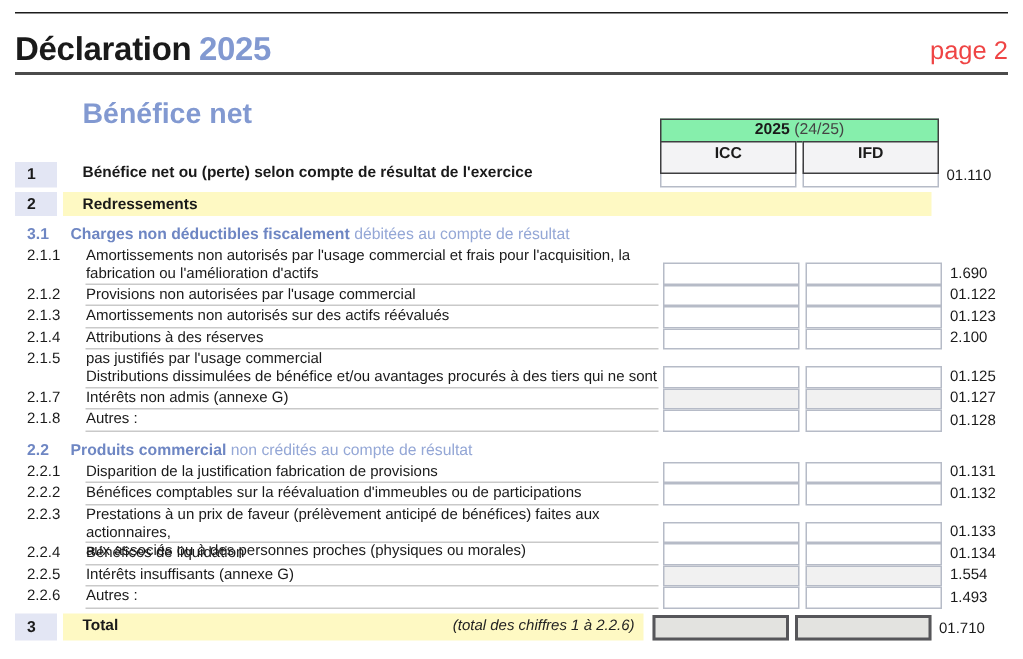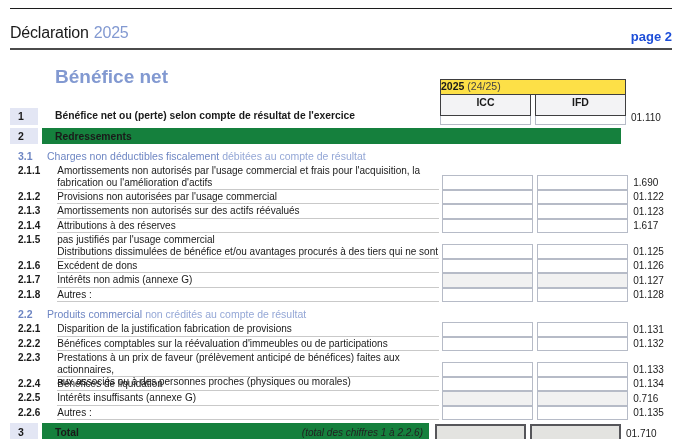--- a/index.html
+++ b/index.html
@@ -2,61 +2,61 @@
 <html><head>
 <meta charset="utf-8">
 <style>
   * { box-sizing: border-box; margin: 0; padding: 0; }
   html,body { width:682px; height:439px; overflow:hidden; background:#fff;
     font-family:"Liberation Sans","DejaVu Sans",sans-serif; color:#1a1a1a; }
 
   .topline { margin:8px 10px 0; height:1px; background:#1c1c1c; }
 
   .masthead { display:flex; justify-content:space-between; align-items:flex-end; margin:11px 10px 0; }
-  .doc-title { font-size:16px; font-weight:normal; letter-spacing:-0.2px; line-height:26px; }
+  .doc-title { font-size:22px; font-weight:bold; letter-spacing:-0.2px; line-height:26px; }
   .doc-title .year { color:#8299d1; margin-left:5px; }
-  .page-label { font-size:13px; font-weight:bold; color:#1d4ed8; padding-bottom:2px; }
+  .page-label { font-size:17px; font-weight:normal; color:#ef4444; padding-bottom:2px; }
   .rule { margin:2px 10px 0; height:2px; background:#4b4b4b; }
 
   .content { position:relative; padding:0 10px; }
   .form-title { margin:16px 0 0 45px; font-size:19px; font-weight:bold; color:#8299d1; line-height:22px; }
 
   
   .colhead { position:absolute; top:13px; left:440px; width:186px; }
-  .yearcell { height:16px; border:1.5px solid #3e3e40; background:#fde047;
-    font-size:10.5px; line-height:13px; }
+  .yearcell { height:16px; border:1.5px solid #3e3e40; background:#86efac;
+    text-align:center; font-size:10.5px; line-height:13px; }
   .yearcell .yb { font-weight:bold; }
   .yearcell .ys { color:#444; margin-left:3px; }
   .colcells { display:flex; gap:4px; margin-top:-1.5px;align-items:flex-end; }
   .colcell { width:91px; height:22px; border:1.5px solid #3e3e40; background:#f3f3f5;
     text-align:center; font-size:10.5px; font-weight:bold; padding-top:1px; }
 
   .rows { margin-top:20px; }
   .row { display:flex; align-items:flex-start; }
-  .num { flex:0 0 28px; padding-left:8px; font-size:10px; line-height:13px; align-self:stretch;font-weight:bold; }
+  .num { flex:0 0 28px; padding-left:8px; font-size:10px; line-height:13px; align-self:stretch; }
   .label { flex:0 0 382px; margin-left:17px; align-self:stretch; font-size:10px; line-height:12px; padding-top:1px; }
   .inputs { align-self:flex-end; display:flex; gap:4px; height:14.5px; margin-left:3px; }
   .box { width:91px; height:100%; border:1px solid #b6bbc7; background:#fff; padding:0 2px; font-size:9.5px; }
   .box.gray { background:#f1f1f1; }
   .code { margin-left:5px; width:46px; font-size:10px; align-self:flex-end; padding-bottom:2px; white-space:nowrap; }
 
   .row.main1 { height:17px; margin-bottom:3px; }
   .row.main1 .inputs { height:16px; }
   .row.main2 { height:16px; }
   .row.main1 .num, .row.main2 .num, .row.total .num { background:#e3e6f4; font-weight:bold; font-size:10.5px; line-height:16px; }
   .row.main1 .label, .row.main2 .band .lbl, .row.total .band .lbl { font-size:10.3px; font-weight:bold; }
   .row.main1 .label { line-height:16px; padding-top:0; }
 
-  .band { flex:1; margin-left:4px; background:#15803d; align-self:stretch;
+  .band { flex:1; margin-left:4px; background:#fef9c3; align-self:stretch;
     display:flex; align-items:center; justify-content:space-between; padding:0 6px 0 13px; }
   .codespacer { margin-left:5px; width:46px; }
 
   .row.section { margin:6px 0 2px; height:12px; font-size:10.5px; }
   .row.section .snum { flex:0 0 37px; padding-left:8px; font-weight:bold; color:#6e86c3; }
-  .row.section .sbold { font-weight:normal; color:#6e86c3; }
+  .row.section .sbold { font-weight:bold; color:#6e86c3; }
   .row.section .slight { color:#94a7d6; margin-left:3px;text-align:center; }
 
   .row.item { height:14.5px; }
   .row.item.two { height:25.5px; }
   .row.item .label { border-bottom:1px solid #c9c9c9; }
 
   .row.total { margin-top:3px; height:18px; }
   .row.total .num { line-height:18px; }
   .row.total .band { margin-right:3px; }
   .row.total .note { font-size:10px; font-style:italic; color:#222; }
@@ -148,45 +148,36 @@
       <div class="code">01.123</div>
     </div>
 
     <div class="row item">
       <div class="num">2.1.4</div>
       <div class="label">Attributions à des réserves</div>
       <div class="inputs">
         <input class="box" type="text" style="">
         <input class="box" type="text" style="">
       </div>
-      <div class="code">1.617</div>
+      <div class="code">2.100</div>
     </div>
 
     <div class="row item two">
       <div class="num">2.1.5</div>
       <div class="label">
         <div>pas justifiés par l'usage commercial</div>
         <div>Distributions dissimulées de bénéfice et/ou avantages procurés à des tiers qui ne sont</div>
       </div>
       <div class="inputs">
         <input class="box" type="text" style="">
         <input class="box" type="text" style="">
       </div>
       <div class="code">01.125</div>
     </div>
 
-    <div class="row item">
-      <div class="num">2.1.6</div>
-      <div class="label">Excédent de dons</div>
-      <div class="inputs">
-        <input class="box" type="text" style="">
-        <input class="box" type="text" style="">
-      </div>
-      <div class="code">01.126</div>
-    </div>
 
     <div class="row item">
       <div class="num">2.1.7</div>
       <div class="label">Intérêts non admis (annexe G)</div>
       <div class="inputs">
         <input class="box gray" type="text" style="">
         <input class="box gray" type="text" style="">
       </div>
       <div class="code">01.127</div>
     </div>
@@ -249,31 +240,31 @@
       <div class="code">01.134</div>
     </div>
 
     <div class="row item">
       <div class="num">2.2.5</div>
       <div class="label">Intérêts insuffisants (annexe G)</div>
       <div class="inputs">
         <input class="box gray" type="text" style="">
         <input class="box gray" type="text" style="">
       </div>
-      <div class="code">0.716</div>
+      <div class="code">1.554</div>
     </div>
 
     <div class="row item">
       <div class="num">2.2.6</div>
       <div class="label">Autres :</div>
       <div class="inputs">
         <input class="box" type="text" style="">
         <input class="box" type="text" style="">
       </div>
-      <div class="code">01.135</div>
+      <div class="code">1.493</div>
     </div>
 
     <div class="row total">
       <div class="num">3</div>
       <div class="band">
         <span class="lbl">Total</span>
         <span class="note">(total des chiffres 1 à 2.2.6)</span>
       </div>
       <div class="inputs">
         <input class="box" type="text" style="">

